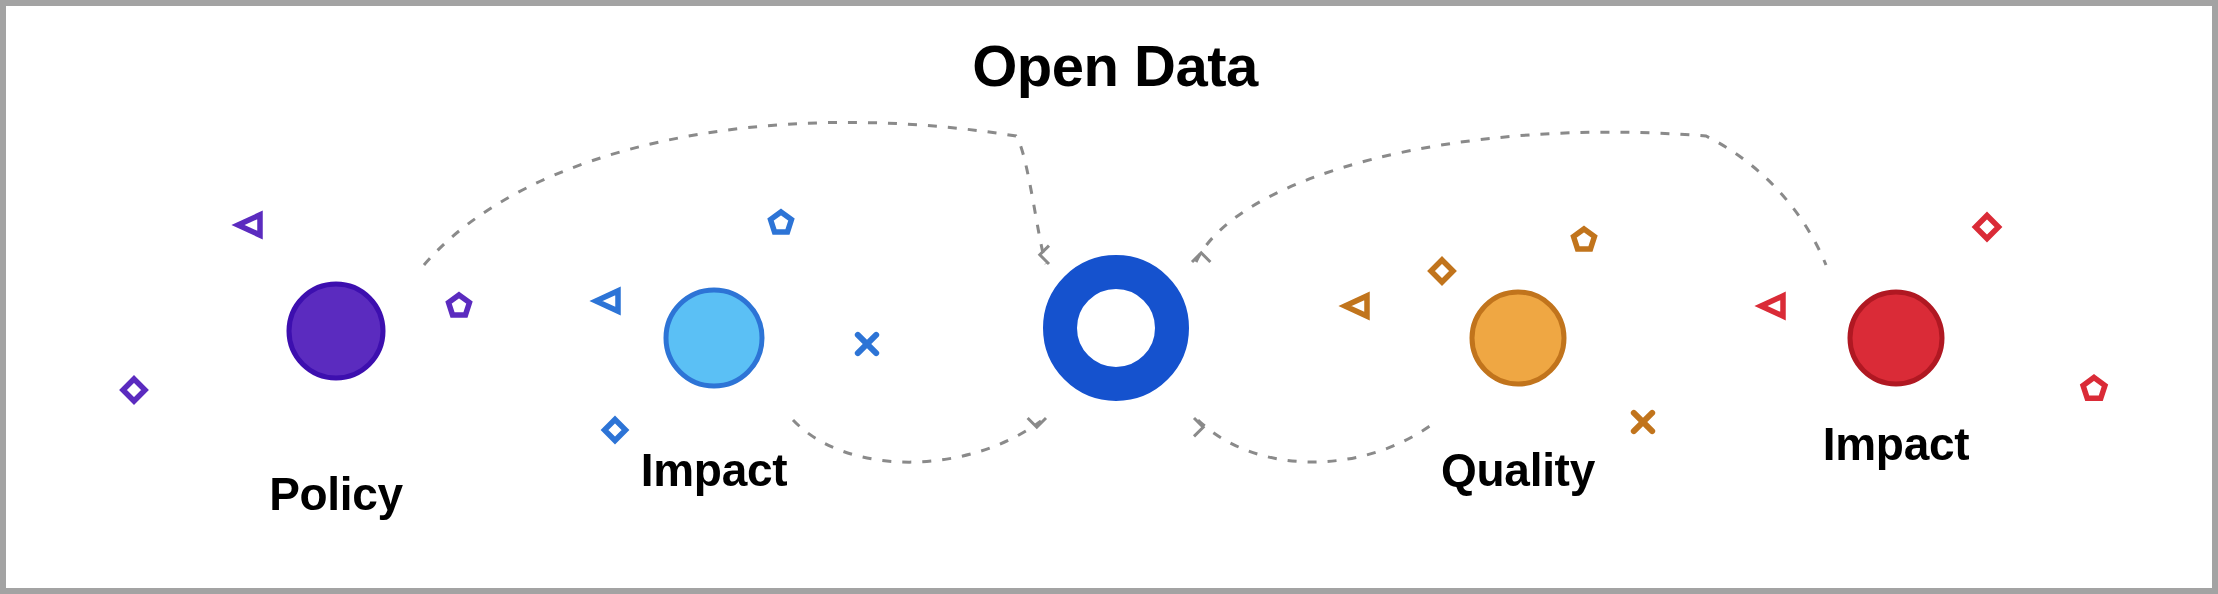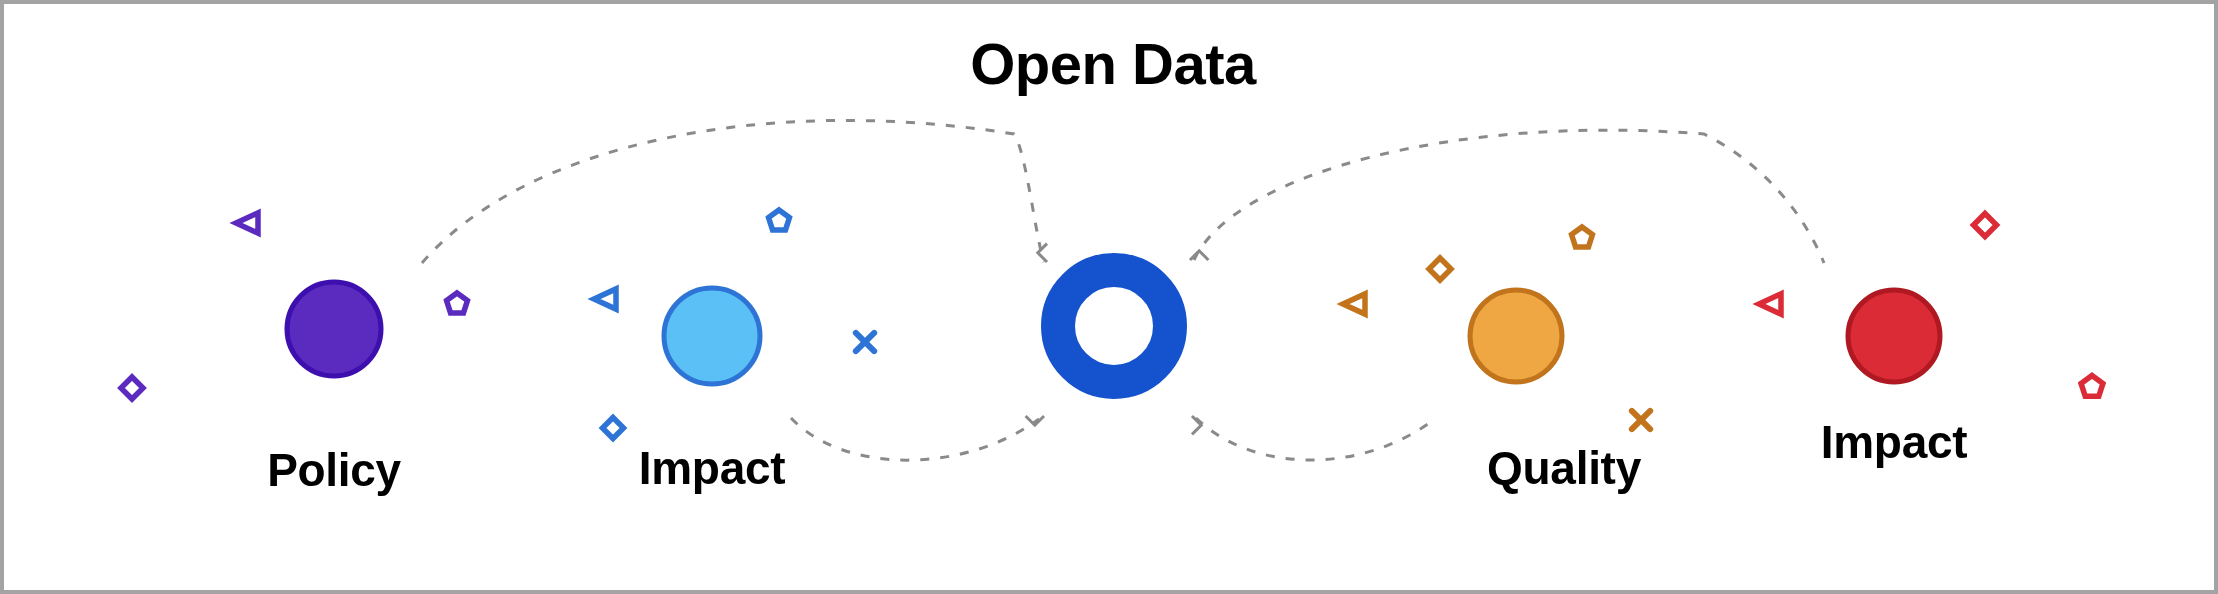--- a/index.html
+++ b/index.html
@@ -9,21 +9,21 @@
     background: #ffffff;
   }
   body {
     font-family: "Liberation Sans", sans-serif;
   }
   .canvas {
     position: relative;
     width: 2218px;
     height: 594px;
     background: #ffffff;
-    border: 4px solid #a3a3a3;
+    border: 6px solid #a3a3a3;
     box-sizing: border-box;
     overflow: hidden;
   }
   .svg-layer {
     position: absolute;
     left: 0;
     top: 0;
     width: 2218px;
     height: 594px;
   }
@@ -127,19 +127,19 @@
     <g id="center-group">
         <circle cx="1110" cy="322" r="56" fill="none" stroke="#1552CE" stroke-width="34"></circle>
       </g>
   </svg>
 
   <div class="title">
     <div>Open Data</div>
   </div>
 
   <div id="labels-layer">
-      <div class="node-label" style="left: 330px; top: 439px;">Policy</div>
+      <div class="node-label" style="left: 330px; top: 461px;">Policy</div>
       <div class="node-label" style="left: 708px; top: 437px;">Impact</div>
-      <div class="node-label" style="left: 1560px; top: 437px; text-align: center;">Quality</div>
+      <div class="node-label" style="left: 1512px; top: 437px; text-align: center;">Quality</div>
       <div class="node-label" style="left: 1890px; top: 411px;">Impact</div>
     </div>
 
 </div>
 
 </body></html>

